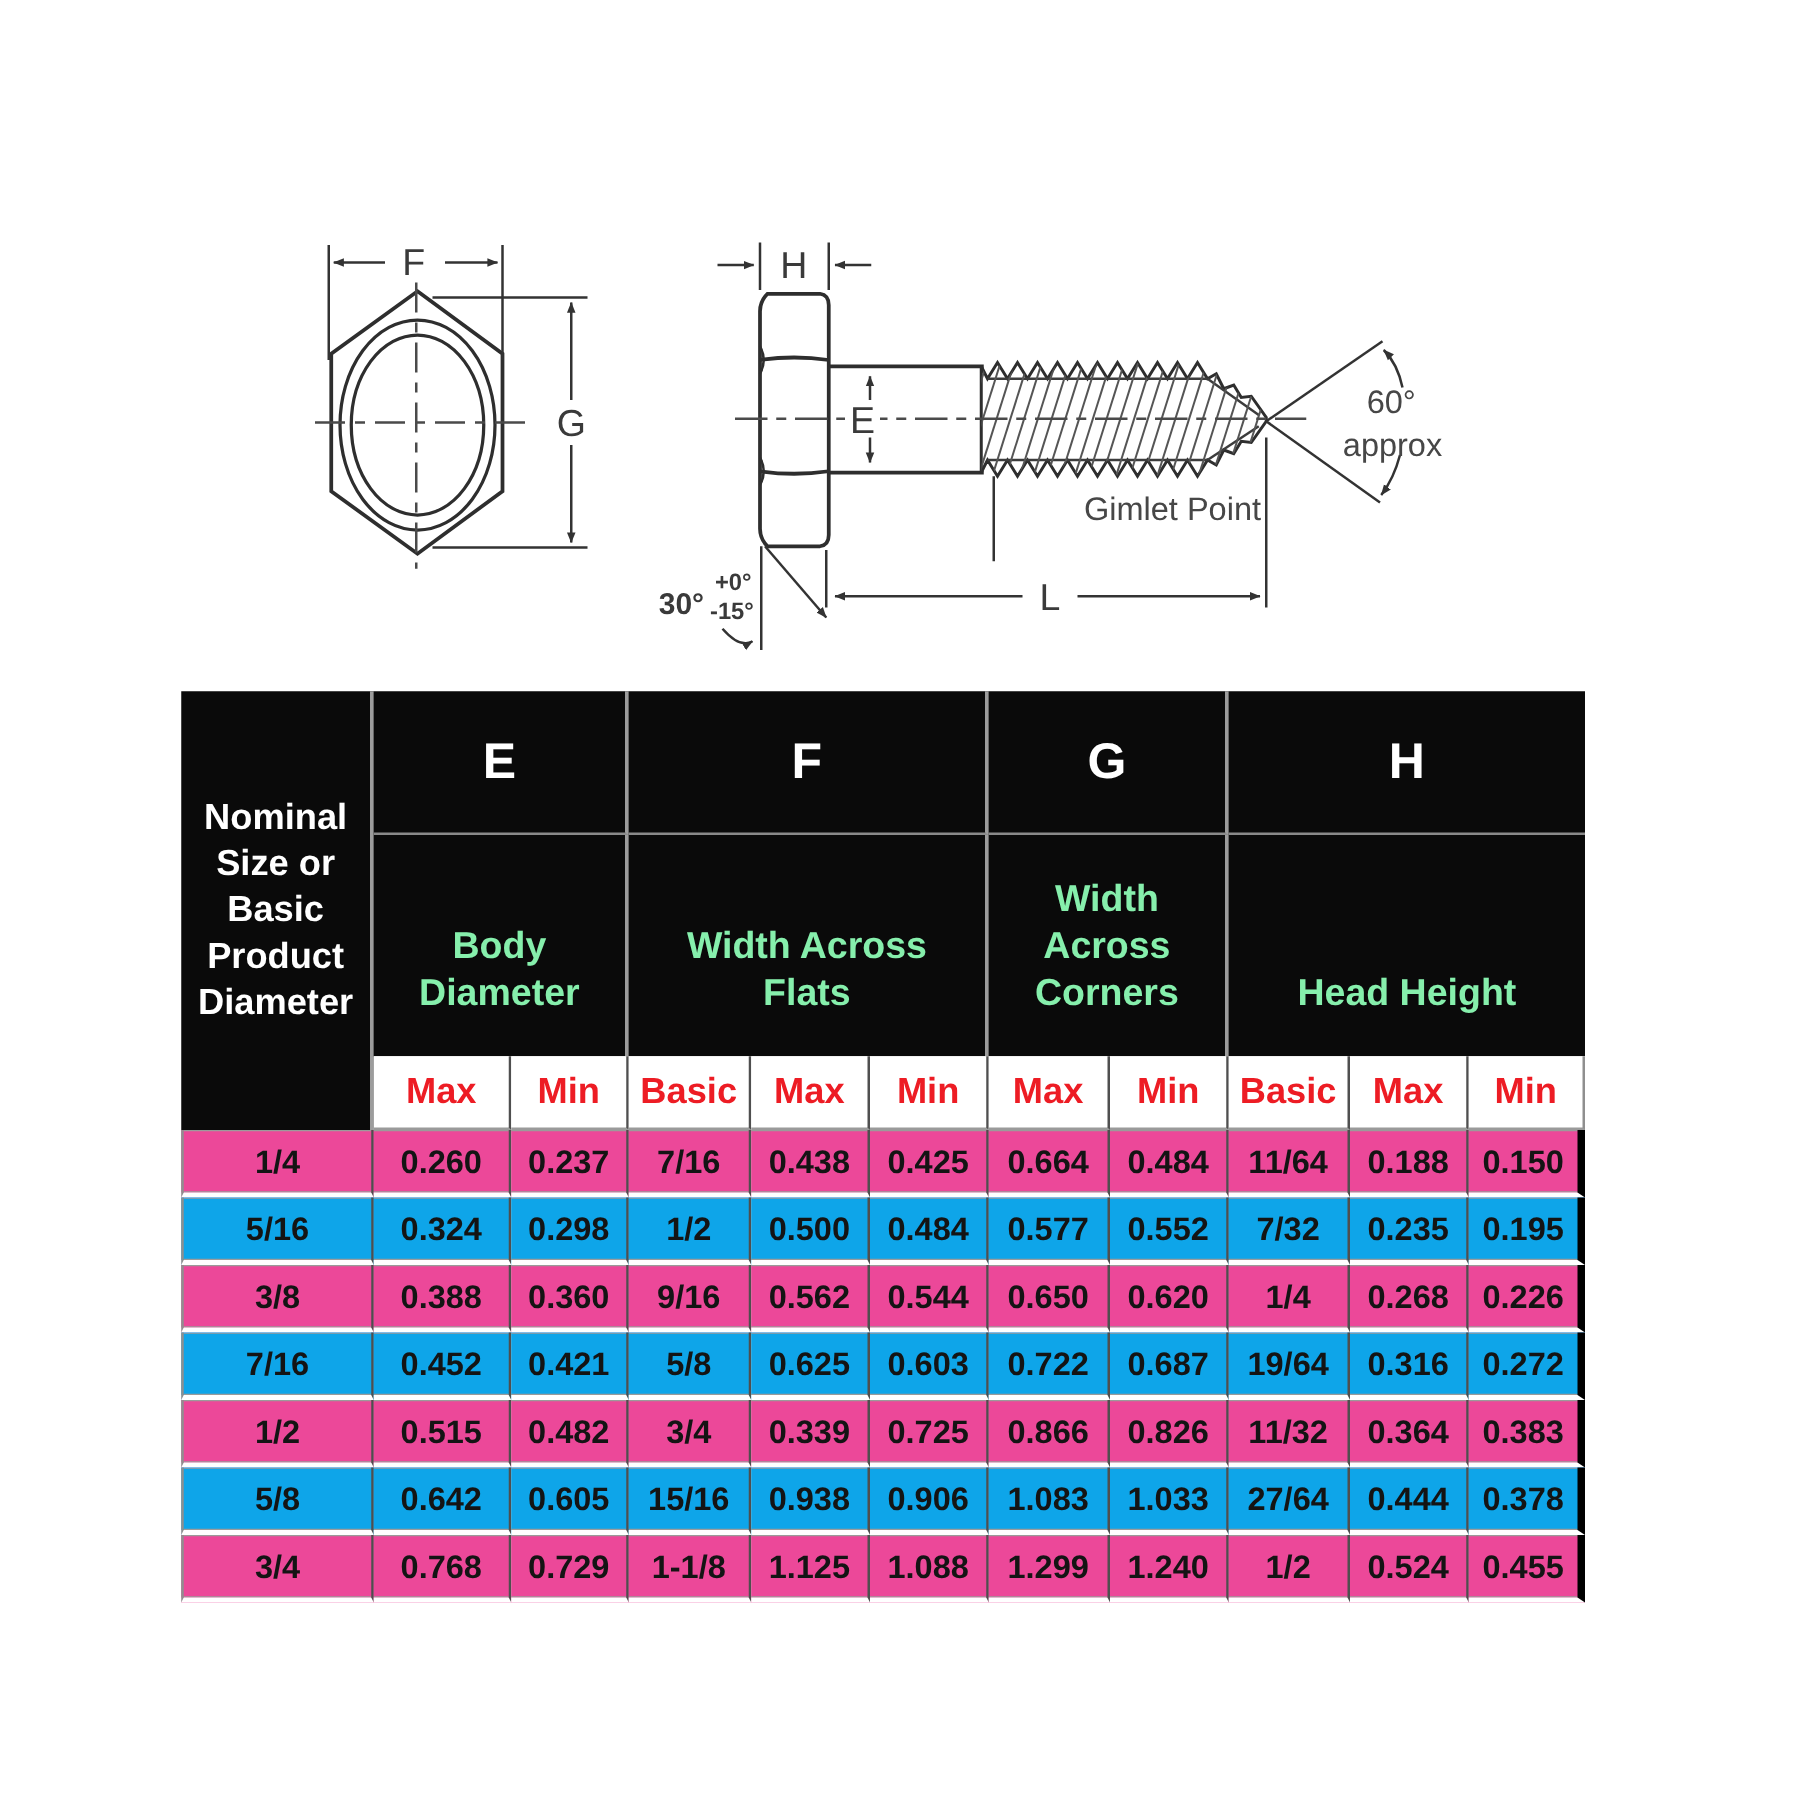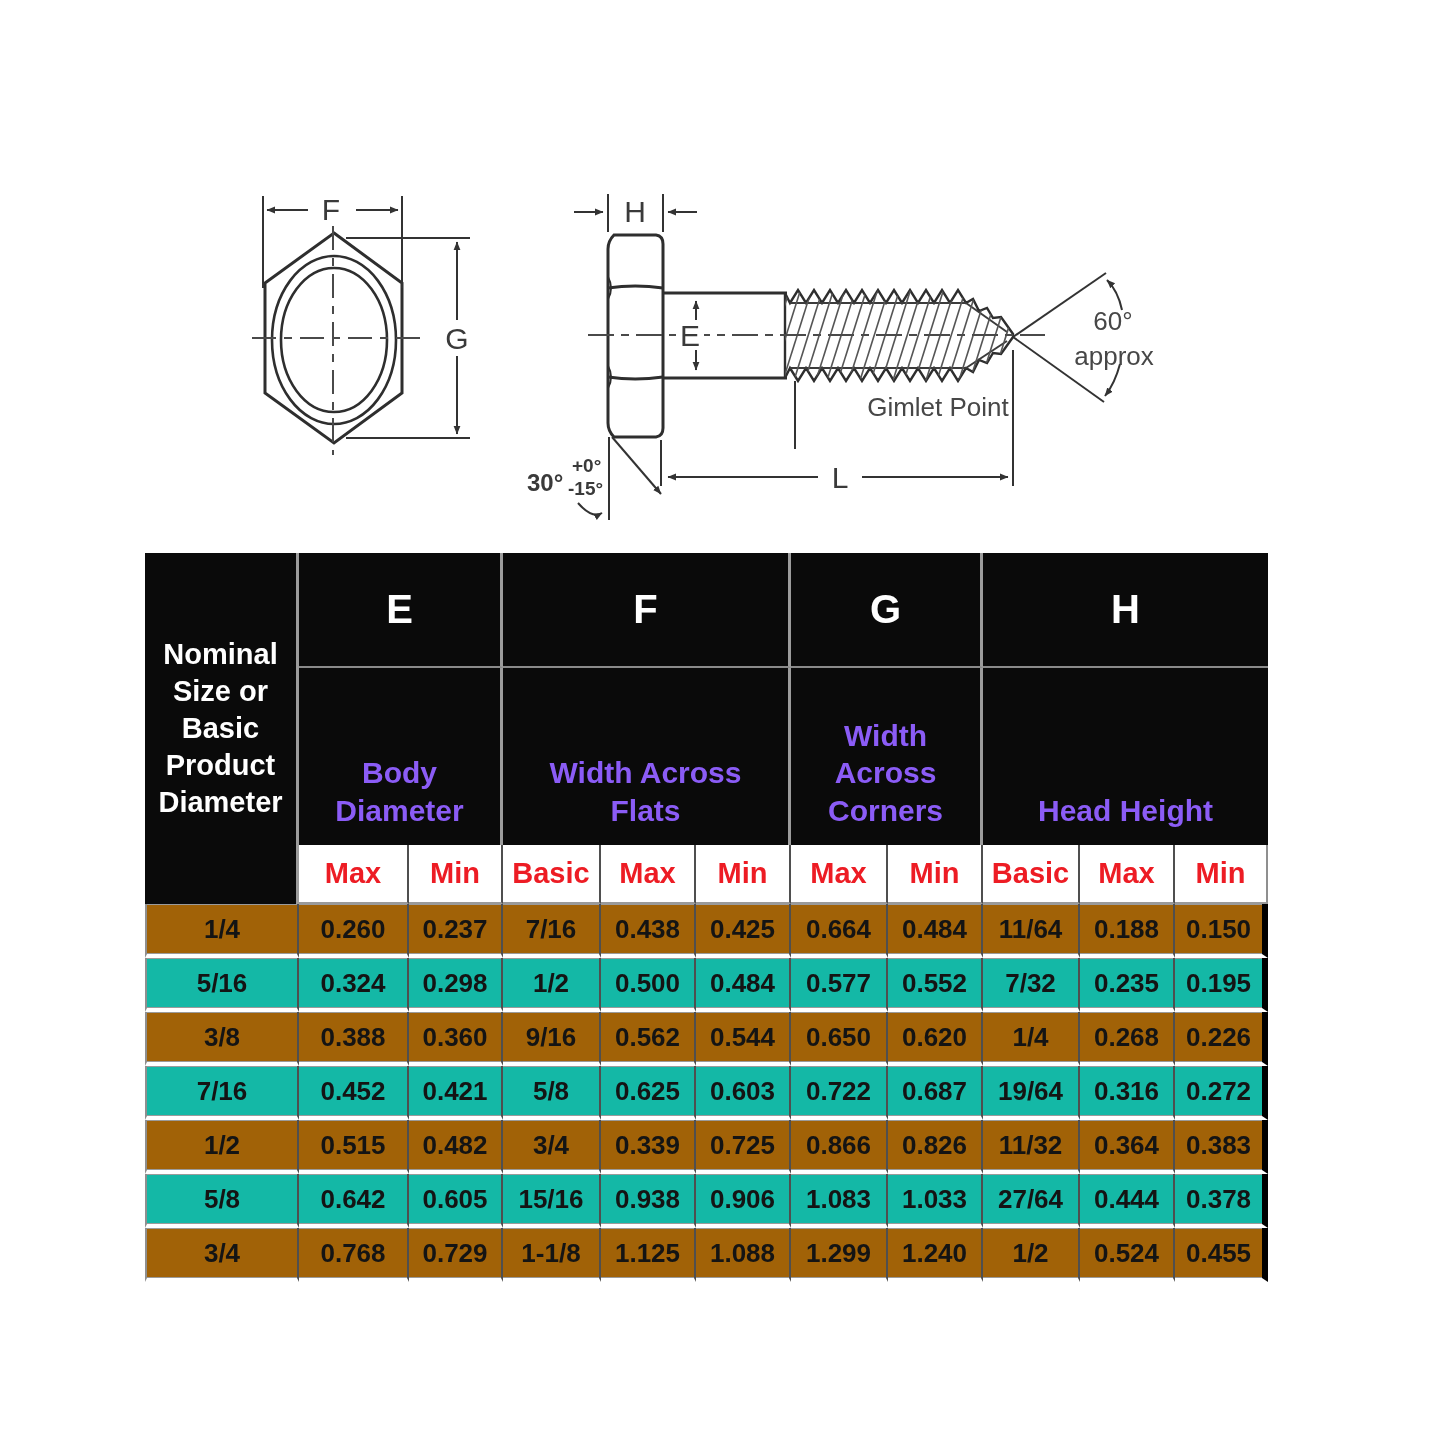--- a/index.html
+++ b/index.html
@@ -15,34 +15,34 @@
   table#spec{position:absolute;left:145px;top:553px;width:1123px;border-collapse:separate;
              border-spacing:0;table-layout:fixed;background:#ffffff;}
   #spec th,#spec td{padding:0;box-sizing:border-box;text-align:center;vertical-align:middle;}
   #spec .corner{background:#0a0a0a;color:#ffffff;font-weight:bold;font-size:29px;line-height:1.28;
                 white-space:pre-line;border-right:3px solid #9c9c9c;}
   #spec .letters-row th{height:115px;}
   #spec .letter{background:#0a0a0a;color:#ffffff;font-weight:bold;font-size:40px;
                 border-bottom:2px solid #8a8a8a;border-right:3px solid #9c9c9c;}
   #spec .letter.last{border-right:none;}
   #spec .desc-row th{height:177px;}
-  #spec .desc{background:#0a0a0a;color:#8b5cf6;font-weight:bold;font-size:30px;line-height:1.25;
-              white-space:pre-line;vertical-align:bottom;padding-bottom:16px;border-right:3px solid #9c9c9c;}
+  #spec .desc{background:#0a0a0a;color:#86efac;font-weight:bold;font-size:30px;line-height:1.25;
+              white-space:pre-line;vertical-align:bottom;padding-bottom:32px;border-right:3px solid #9c9c9c;}
   #spec .desc.last{border-right:none;}
   #spec .sub-row th{height:59px;}
   #spec th.sub{background:#ffffff;color:#ed1c24;font-weight:bold;font-size:29px;
                border-right:2px solid #4f4f4f;border-bottom:2px solid #9a9a9a;margin-left:38px;}
   #spec th.sub:last-child{border-right:2px solid #8f8f8f;}
   #spec tbody td{height:54px;font-weight:bold;font-size:26px;color:#141414;
                  border-right:2px solid #4f4f4f;border-bottom:4px solid #ffffff;
                  box-shadow:inset 0 1px 0 #9b9b9b, inset 0 -1px 0 #9b9b9b;}
   #spec tbody td:first-child{border-left:2px solid #8f8f8f;}
   #spec tbody td:last-child{border-right:6px solid #000000;}
-  #spec tbody tr.odd td{background:#a16207;}
-  #spec tbody tr.even td{background:#14b8a6;}
+  #spec tbody tr.odd td{background:#ec4899;}
+  #spec tbody tr.even td{background:#0ea5e9;}
 </style>
 </head>
 <body>
 
 <div id="page">
 
   <svg id="drawing" viewBox="0 0 1445 560" xmlns="http://www.w3.org/2000/svg">
     <defs>
       <marker id="ah" viewBox="0 0 10 10" refX="9" refY="5" markerWidth="9" markerHeight="9" orient="auto" markerUnits="userSpaceOnUse">
         <path d="M0,1.2 L9.5,5 L0,8.8 z" fill="#333333"></path>

